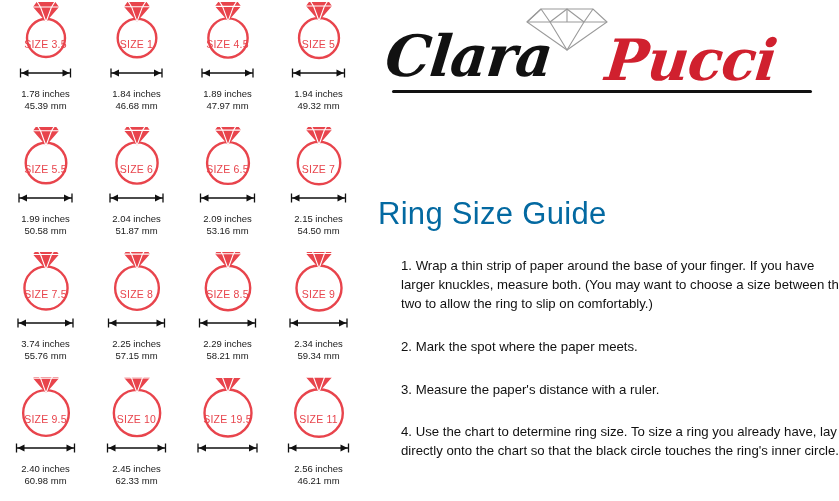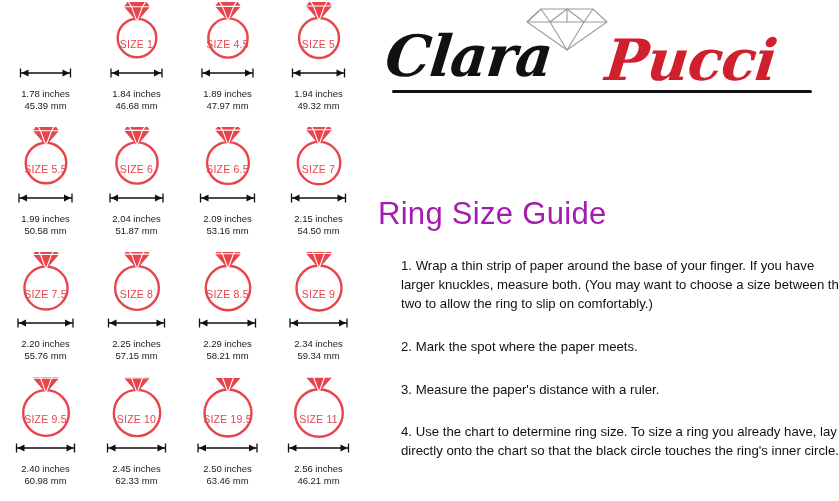--- a/index.html
+++ b/index.html
@@ -126,21 +126,21 @@
     background: #111;
     border-radius: 2px;
   }
 
   #guide-title {
     position: absolute;
     left: 14px;
     top: 196px;
     font-size: 31px;
     font-weight: normal;
-    color: #a21caf;
+    color: #0369a1;
     letter-spacing: 0.3px;
   }
 
   .guide-step {
     position: absolute;
     left: 14px;
     width: 448px;
     font-size: 13.2px;
     line-height: 19px;
     color: #111;
@@ -149,20 +149,28 @@
   #step-1 { top: 256px; }
   #step-2 { top: 337px; }
   #step-3 { top: 380px; }
   #step-4 { top: 422px; }
 </style>
 </head>
 <body>
 
 <div id="size-grid">
     <div class="size-cell">
+      <div class="ring-art">
+        <svg class="ring-svg" width="91" height="64" viewBox="0 0 91 64">
+          <circle cx="45.5" cy="36" r="19" fill="none" stroke="#e8444c" stroke-width="2.4"></circle>
+          <path d="M32.5 5 L58.5 5 L54.5 -0.5 L36.5 -0.5 Z M32.5 5 L45.5 20 L58.5 5 Z" fill="#e8444c"></path>
+          <path d="M32.5 5 L58.5 5 M36.5 -0.5 L40 5 M54.5 -0.5 L51 5 M40 5 L45.5 20 M51 5 L45.5 20" stroke="#ffffff" stroke-width="1.1" fill="none"></path>
+        </svg>
+        <div class="size-label">SIZE 3.5</div>
+      </div>
       <div class="arrow-row"><svg width="91" height="14" viewBox="0 0 91 14">
           <path d="M20.5 7 L70.5 7 M20.5 2.5 L20.5 11.5 M70.5 2.5 L70.5 11.5" stroke="#111" stroke-width="1.3"></path>
           <path d="M21.5 7 l7 -3.6 v7.2 Z M69.5 7 l-7 -3.6 v7.2 Z" fill="#111"></path>
         </svg></div>
       <div class="meas-block">
         <div>1.78 inches</div>
         <div>45.39 mm</div>
       </div>
     </div>
     <div class="size-cell">
@@ -298,21 +306,21 @@
           <path d="M32.5 2.4400000000000013 L58.5 2.4400000000000013 L54.5 -3.0599999999999987 L36.5 -3.0599999999999987 Z M32.5 2.4400000000000013 L45.5 17.44 L58.5 2.4400000000000013 Z" fill="#e8444c"></path>
           <path d="M32.5 2.4400000000000013 L58.5 2.4400000000000013 M36.5 -3.0599999999999987 L40 2.4400000000000013 M54.5 -3.0599999999999987 L51 2.4400000000000013 M40 2.4400000000000013 L45.5 17.44 M51 2.4400000000000013 L45.5 17.44" stroke="#ffffff" stroke-width="1.1" fill="none"></path>
         </svg>
         <div class="size-label">SIZE 7.5</div>
       </div>
       <div class="arrow-row"><svg width="91" height="14" viewBox="0 0 91 14">
           <path d="M18 7 L73 7 M18 2.5 L18 11.5 M73 2.5 L73 11.5" stroke="#111" stroke-width="1.3"></path>
           <path d="M19 7 l7 -3.6 v7.2 Z M72 7 l-7 -3.6 v7.2 Z" fill="#111"></path>
         </svg></div>
       <div class="meas-block">
-        <div>2.20 inches</div>
+        <div>3.74 inches</div>
         <div>55.76 mm</div>
       </div>
     </div>
     <div class="size-cell">
       <div class="ring-art">
         <svg class="ring-svg" width="91" height="64" viewBox="0 0 91 64">
           <circle cx="45.5" cy="36" r="21.88" fill="none" stroke="#e8444c" stroke-width="2.4"></circle>
           <path d="M32.5 2.120000000000001 L58.5 2.120000000000001 L54.5 -3.379999999999999 L36.5 -3.379999999999999 Z M32.5 2.120000000000001 L45.5 17.12 L58.5 2.120000000000001 Z" fill="#e8444c"></path>
           <path d="M32.5 2.120000000000001 L58.5 2.120000000000001 M36.5 -3.379999999999999 L40 2.120000000000001 M54.5 -3.379999999999999 L51 2.120000000000001 M40 2.120000000000001 L45.5 17.12 M51 2.120000000000001 L45.5 17.12" stroke="#ffffff" stroke-width="1.1" fill="none"></path>
         </svg>
@@ -405,24 +413,20 @@
           <circle cx="45.5" cy="36" r="23.48" fill="none" stroke="#e8444c" stroke-width="2.4"></circle>
           <path d="M32.5 0.5199999999999996 L58.5 0.5199999999999996 L54.5 -4.98 L36.5 -4.98 Z M32.5 0.5199999999999996 L45.5 15.52 L58.5 0.5199999999999996 Z" fill="#e8444c"></path>
           <path d="M32.5 0.5199999999999996 L58.5 0.5199999999999996 M36.5 -4.98 L40 0.5199999999999996 M54.5 -4.98 L51 0.5199999999999996 M40 0.5199999999999996 L45.5 15.52 M51 0.5199999999999996 L45.5 15.52" stroke="#ffffff" stroke-width="1.1" fill="none"></path>
         </svg>
         <div class="size-label">SIZE 19.5</div>
       </div>
       <div class="arrow-row"><svg width="91" height="14" viewBox="0 0 91 14">
           <path d="M16 7 L75 7 M16 2.5 L16 11.5 M75 2.5 L75 11.5" stroke="#111" stroke-width="1.3"></path>
           <path d="M17 7 l7 -3.6 v7.2 Z M74 7 l-7 -3.6 v7.2 Z" fill="#111"></path>
         </svg></div>
-      <div class="meas-block">
-        <div>2.50 inches</div>
-        <div>63.46 mm</div>
-      </div>
     </div>
     <div class="size-cell">
       <div class="ring-art">
         <svg class="ring-svg" width="91" height="64" viewBox="0 0 91 64">
           <circle cx="45.5" cy="36" r="23.8" fill="none" stroke="#e8444c" stroke-width="2.4"></circle>
           <path d="M32.5 0.1999999999999993 L58.5 0.1999999999999993 L54.5 -5.300000000000001 L36.5 -5.300000000000001 Z M32.5 0.1999999999999993 L45.5 15.2 L58.5 0.1999999999999993 Z" fill="#e8444c"></path>
           <path d="M32.5 0.1999999999999993 L58.5 0.1999999999999993 M36.5 -5.300000000000001 L40 0.1999999999999993 M54.5 -5.300000000000001 L51 0.1999999999999993 M40 0.1999999999999993 L45.5 15.2 M51 0.1999999999999993 L45.5 15.2" stroke="#ffffff" stroke-width="1.1" fill="none"></path>
         </svg>
         <div class="size-label">SIZE 11</div>
       </div>

